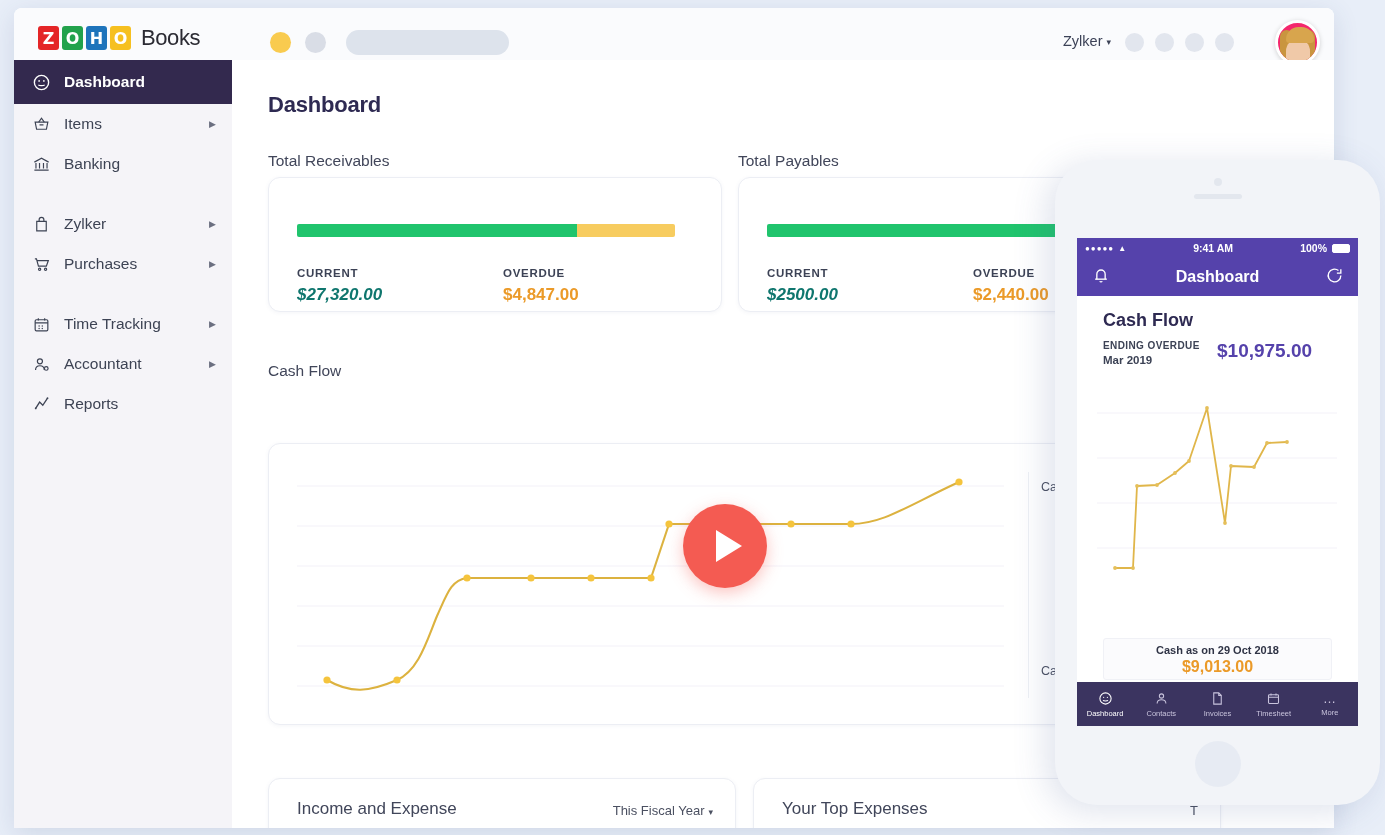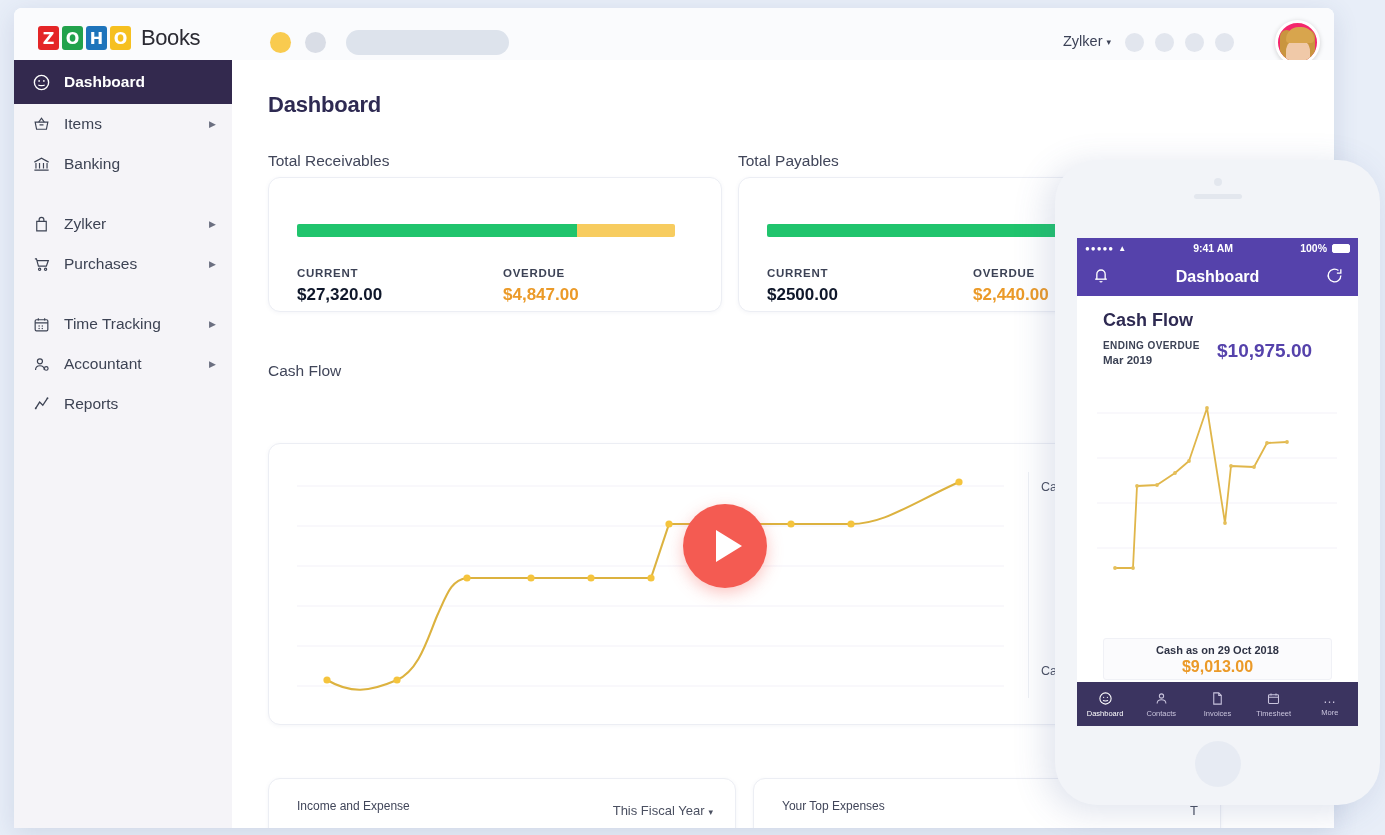--- a/index.html
+++ b/index.html
@@ -116,21 +116,21 @@
     box-shadow:0 1px 4px rgba(70,90,140,.06);
   }
   .bar-track { position:absolute; height:13px; border-radius:2px; overflow:hidden; display:flex; }
   .bar-green { background:#20c46d; height:100%; }
   .bar-yellow { background:#f7cc5f; height:100%; }
   .stat-label {
     position:absolute; font-size:11.5px; font-weight:bold;
     letter-spacing:.7px; color:#3c4255;
   }
   .stat-value { position:absolute; font-size:17px; font-weight:bold; }
-  .stat-green { color:#0f172a; }
+  .stat-green { color:#0f766e;font-style:italic; }
   .stat-orange { color:#eb9a28; }
 
   
   #cashflow-card { left:36px; top:383px; width:1010px; height:282px; }
   #cashflow-svg { position:absolute; left:0; top:0; }
   .axis-note {
     position:absolute; font-size:12.5px; color:#4b5061; white-space:nowrap;
   }
   #chart-divider {
     position:absolute; left:759px; top:28px; width:1px; height:226px; background:#eef0f5;
@@ -145,21 +145,21 @@
   #play-button .tri {
     width:0; height:0; margin-left:7px;
     border-top:16px solid transparent;
     border-bottom:16px solid transparent;
     border-left:26px solid #ffffff;
   }
 
   
   #income-card { left:36px; top:718px; width:468px; height:150px; }
   #expenses-card { left:521px; top:718px; width:468px; height:150px; }
-  .card-title { position:absolute; left:28px; top:20px; font-size:12px; color:#41465a; }
+  .card-title { position:absolute; left:28px; top:20px; font-size:17px; color:#41465a; }
   .card-filter {
     position:absolute; right:22px; top:24px;
     font-size:13px; color:#4b5061; cursor:pointer; white-space:nowrap;
   }
 
   
   #phone {
     position:absolute; left:1055px; top:160px;
     width:325px; height:645px;
     background:#f2f4f8; border-radius:42px;

